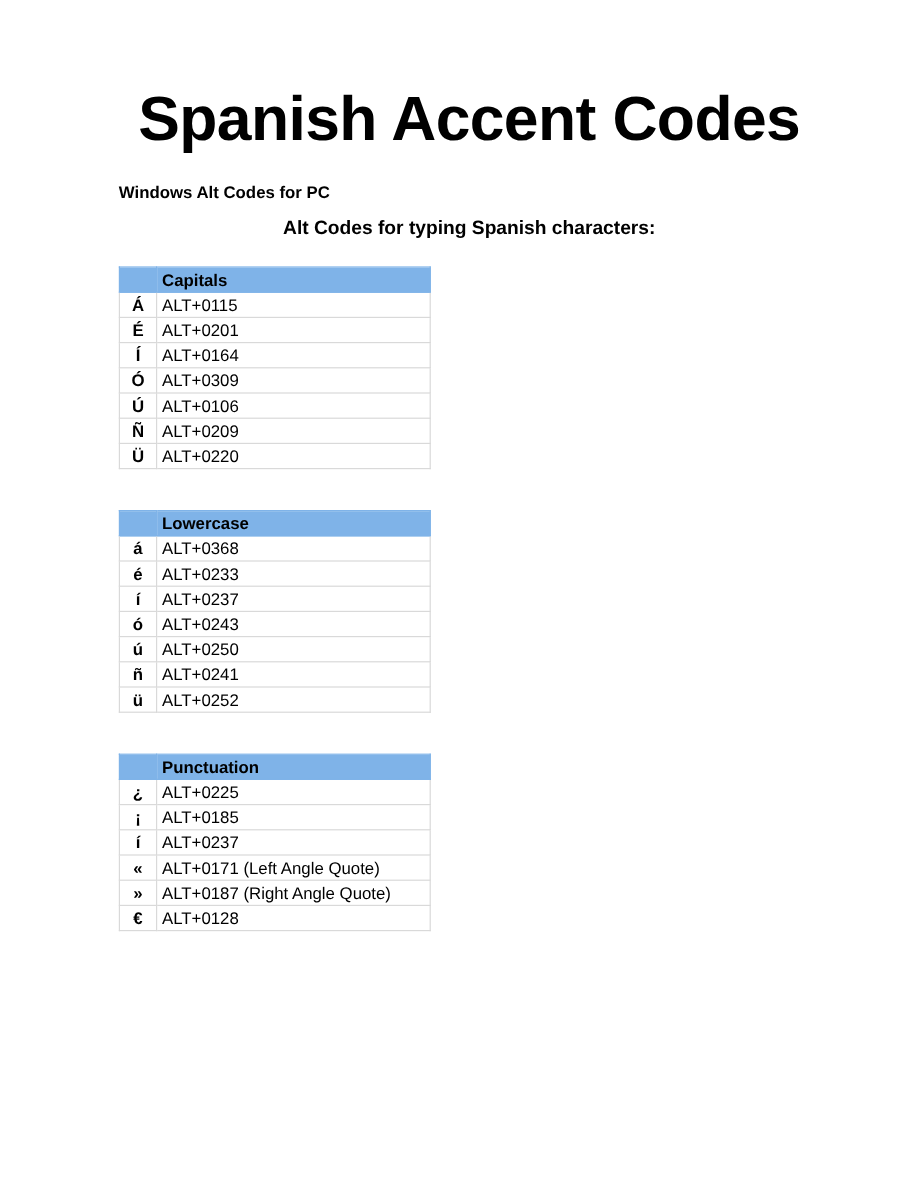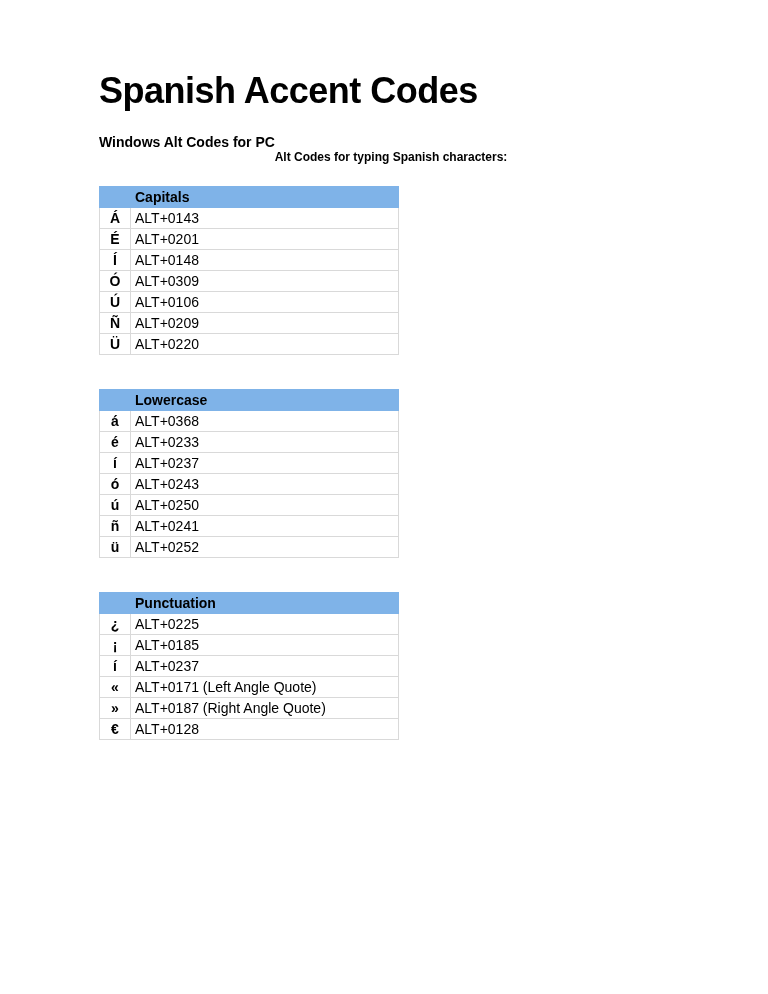--- a/index.html
+++ b/index.html
@@ -8,51 +8,51 @@
       background: #fff;
       font-family: Verdana, Geneva, sans-serif;
       color: #000;
       width: 768px;
     }
     .page {
       padding: 70px 85px 40px 99px;
     }
     h1 {
       font-family: Tahoma, Verdana, sans-serif;
-      font-size: 36px;
-      font-weight: 700;
-      text-align: left;
+      font-size: 52px;
+      font-weight: 700;
+      text-align: center;
       margin: 0 0 22px 0;
       letter-spacing: -0.5px;
     }
     .section-title {
       font-size: 14px;
       font-weight: 700;
-      margin: 0 0 0 0;
+      margin: 0 0 14px 0;
     }
     .intro {
       font-size: 14px;
       line-height: 1.35;
       margin: 0 0 22px 0;
       padding-left: 28px;
       padding-right: 10px;
     }
     .subhead {
-      font-size: 12px;
+      font-size: 16px;
       font-weight: 700;
       text-align: center;
       margin: 0 0 22px 0;
     }
     .tbl-wrap {
       margin-left: 0;
       margin-bottom: 34px;
     }
     table {
       border-collapse: collapse;
-      width: 300px;
+      width: 260px;
       font-size: 14px;
     }
     th, td {
       border: 1px solid #d9d9d9;
       padding: 0 4px;
       text-align: left;
       height: 20px;
       vertical-align: middle;
     }
     th.empty {
@@ -93,29 +93,29 @@
     <table>
       <tbody>
           <tr>
         <th class="empty"></th>
         <th class="header">Capitals</th>
       </tr>
       </tbody>
         <tbody>
           <tr>
             <td class="char">Á</td>
-            <td class="code">ALT+0143</td>
+            <td class="code">ALT+0115</td>
           </tr>
           <tr>
             <td class="char">É</td>
             <td class="code">ALT+0201</td>
           </tr>
           <tr>
             <td class="char">Í</td>
-            <td class="code">ALT+0148</td>
+            <td class="code">ALT+0164</td>
           </tr>
           <tr>
             <td class="char">Ó</td>
             <td class="code">ALT+0309</td>
           </tr>
           <tr>
             <td class="char">Ú</td>
             <td class="code">ALT+0106</td>
           </tr>
           <tr>

